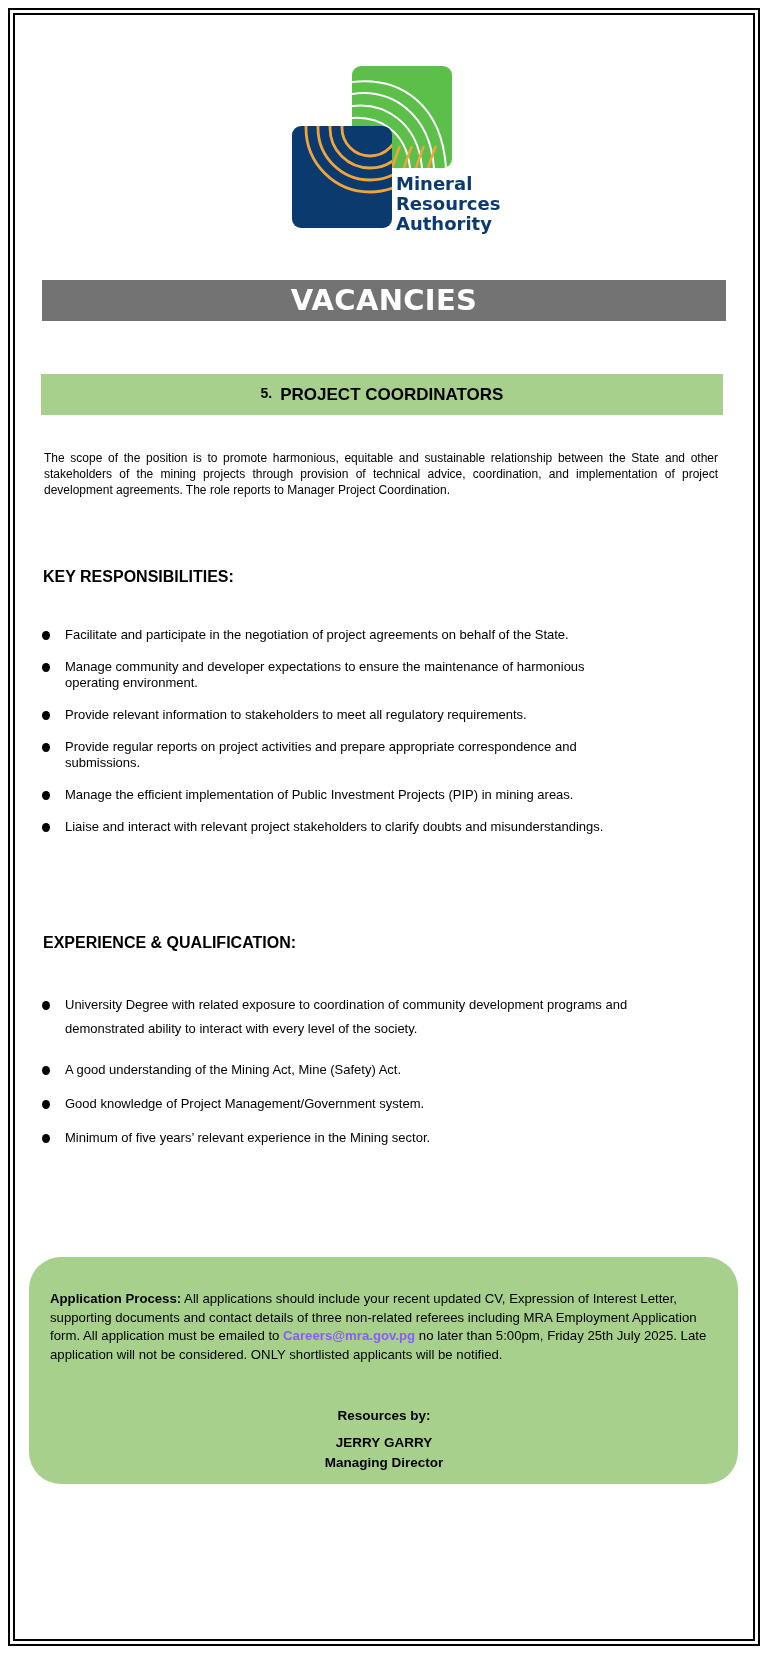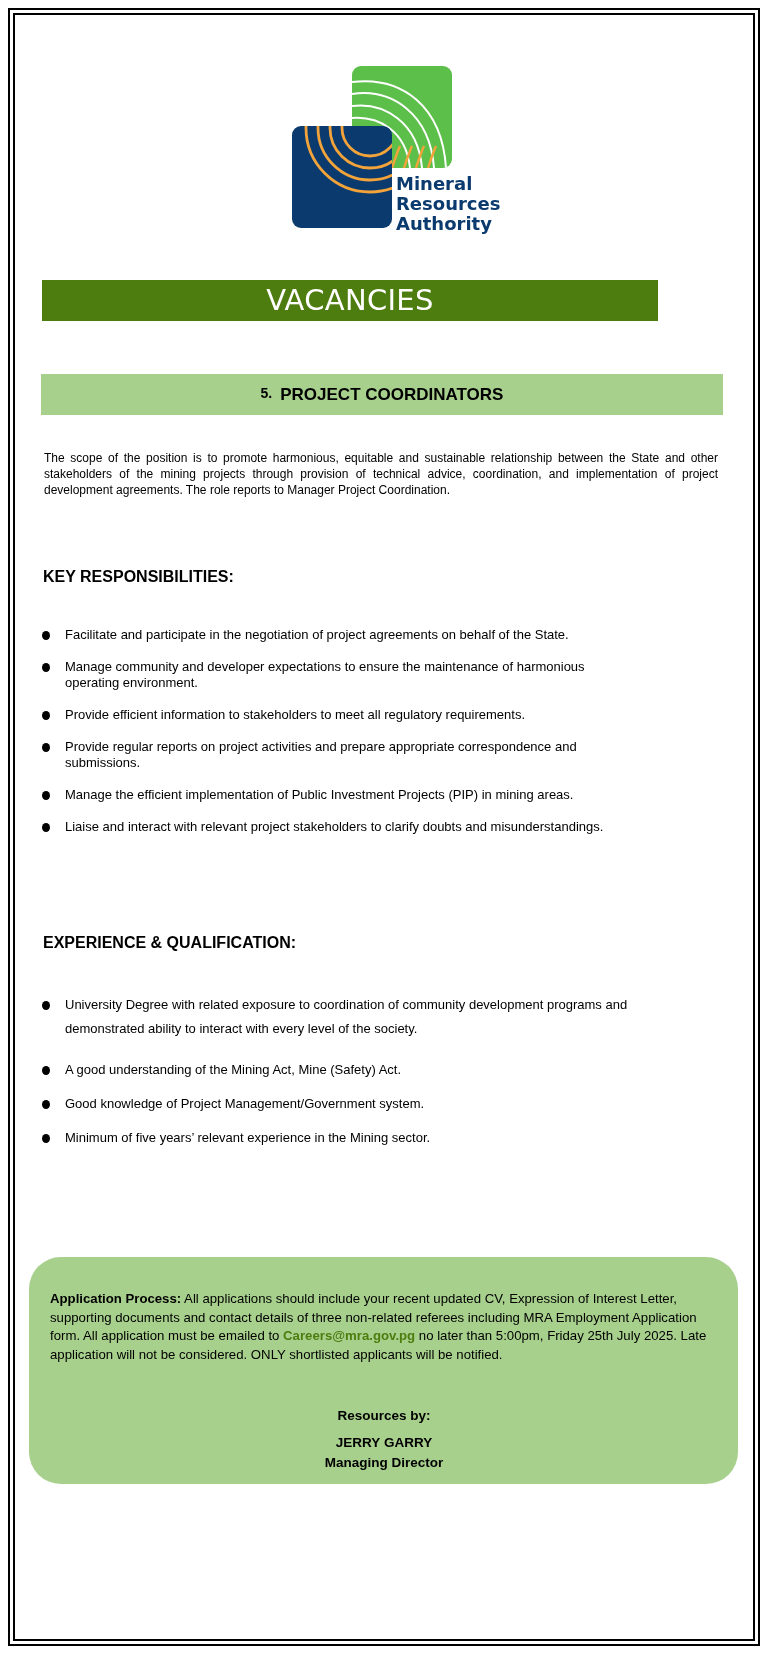--- a/index.html
+++ b/index.html
@@ -4,42 +4,42 @@
 <style>
   * { box-sizing: border-box; margin: 0; padding: 0; }
   html, body { width: 768px; height: 1654px; background: #ffffff; }
   body { position: relative; font-family: "Liberation Sans", sans-serif; color: #000; overflow: hidden; }
 
   .frame-outer { position: absolute; left: 8px; top: 8px; width: 752px; height: 1638px; border: 2px solid #000; }
   .frame-inner { position: absolute; left: 13px; top: 13px; width: 742px; height: 1628px; border: 2px solid #000; }
 
   .logo { position: absolute; left: 292px; top: 66px; width: 216px; height: 170px; }
 
-  .banner { position: absolute; left: 42px; top: 280px; width: 616px; height: 41px; background: #4d7c0f;
-            color: #fff; font-family: "DejaVu Sans", sans-serif; font-weight: normal; font-size: 29px;
+  .banner { position: absolute; left: 42px; top: 280px; width: 684px; height: 41px; background: #737373;
+            color: #fff; font-family: "DejaVu Sans", sans-serif; font-weight: bold; font-size: 29px;
             text-align: center; line-height: 41px; letter-spacing: 0.3px; }
 
   .pos-header { position: absolute; left: 41px; top: 374px; width: 682px; height: 41px; background: #a8d08d;
                 display: flex; align-items: center; justify-content: center; font-weight: bold; font-size: 17px; }
   .pos-header .num { font-size: 14px; margin-right: 8px; position: relative; top: -2px; }
 
   .scope { position: absolute; left: 44px; top: 450px; width: 674px; font-size: 12px; line-height: 16.2px;
            text-align: justify; }
 
   .section-title { position: absolute; left: 43px; font-weight: bold; font-size: 16px; }
 
   .bullets { position: absolute; left: 40px; width: 680px; list-style: none; }
   .bullets li { position: relative; padding-left: 25px; font-size: 13px; line-height: 16px; }
   .bullets li .dot { position: absolute; left: 2px; top: 4px; width: 8px; height: 9px; border-radius: 50%; background: #000; }
 
   .app-box { position: absolute; left: 29px; top: 1257px; width: 709px; height: 227px; background: #a8d08d;
              border-radius: 32px; }
   .app-text { position: absolute; left: 50px; top: 1290px; width: 676px; font-size: 13.2px; line-height: 18.6px; }
   .app-text b { font-weight: bold; }
-  .app-text .email { color: #4d7c0f; font-weight: bold; }
+  .app-text .email { color: #8b5cf6; font-weight: bold; }
 
   .auth { position: absolute; left: 0; width: 768px; text-align: center; font-weight: bold; font-size: 13.5px; }
 </style>
 </head>
 <body>
 
 <div class="frame-outer"></div>
 <div class="frame-inner"></div>
 
 <div class="logo">
@@ -97,21 +97,21 @@
 </ul>
 <ul class="bullets" style="top:659px;">
   <li style="padding-right:80px;">
     <span class="dot"></span>
     <span>Manage community and developer expectations to ensure the maintenance of harmonious operating environment.</span>
   </li>
 </ul>
 <ul class="bullets" style="top:707px;">
   <li>
     <span class="dot"></span>
-    <span>Provide efficient information to stakeholders to meet all regulatory requirements.</span>
+    <span>Provide relevant information to stakeholders to meet all regulatory requirements.</span>
   </li>
 </ul>
 <ul class="bullets" style="top:739px;">
   <li style="padding-right:90px;">
     <span class="dot"></span>
     <span>Provide regular reports on project activities and prepare appropriate correspondence and submissions.</span>
   </li>
 </ul>
 <ul class="bullets" style="top:787px;">
   <li>

